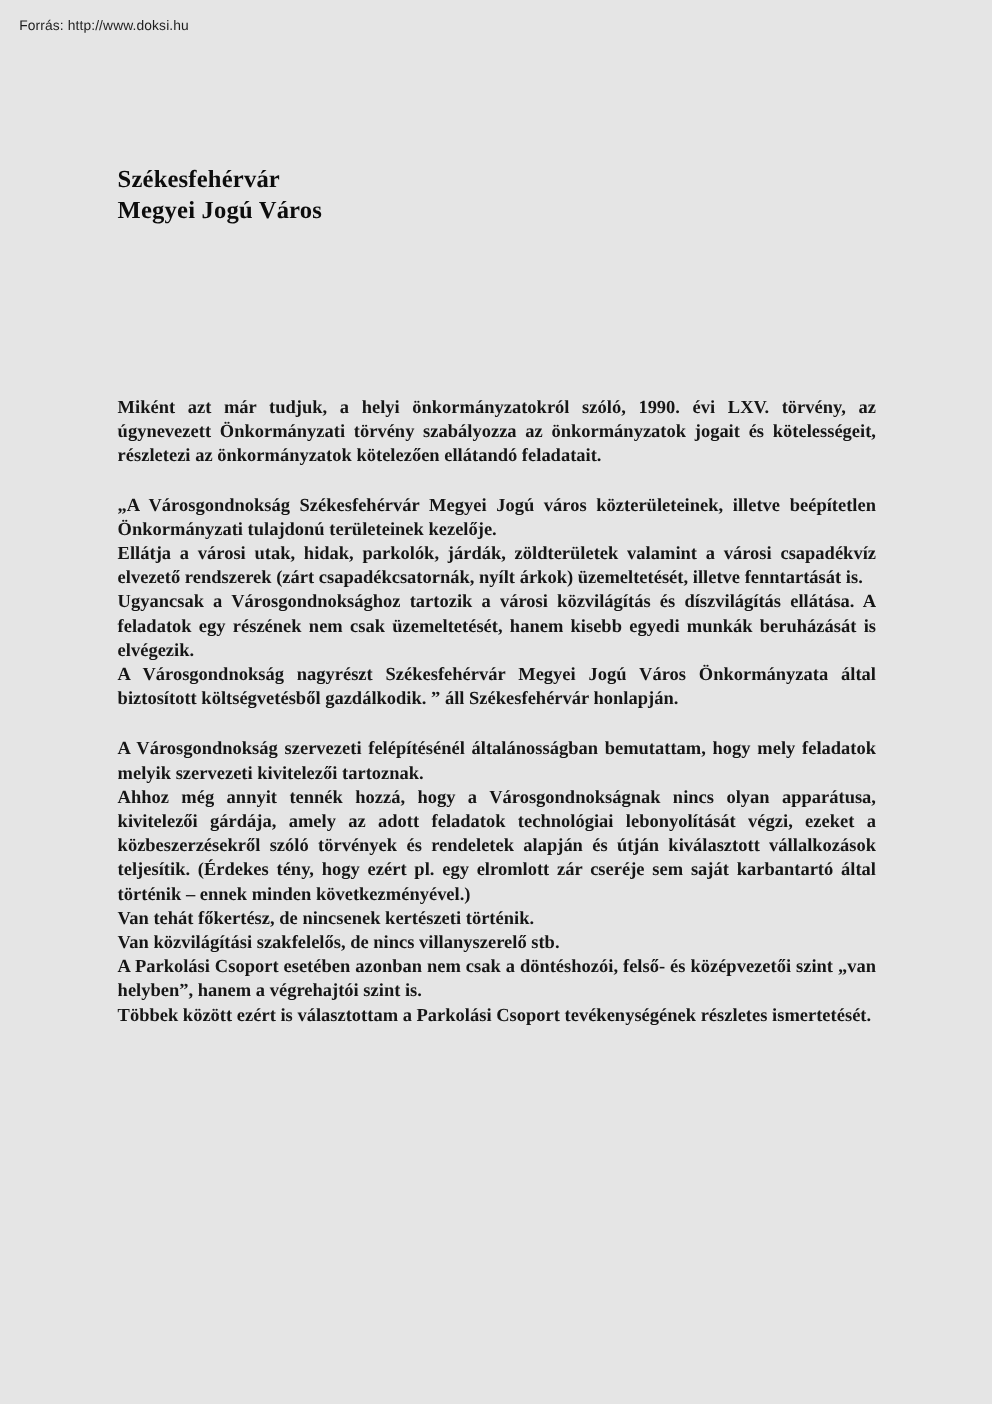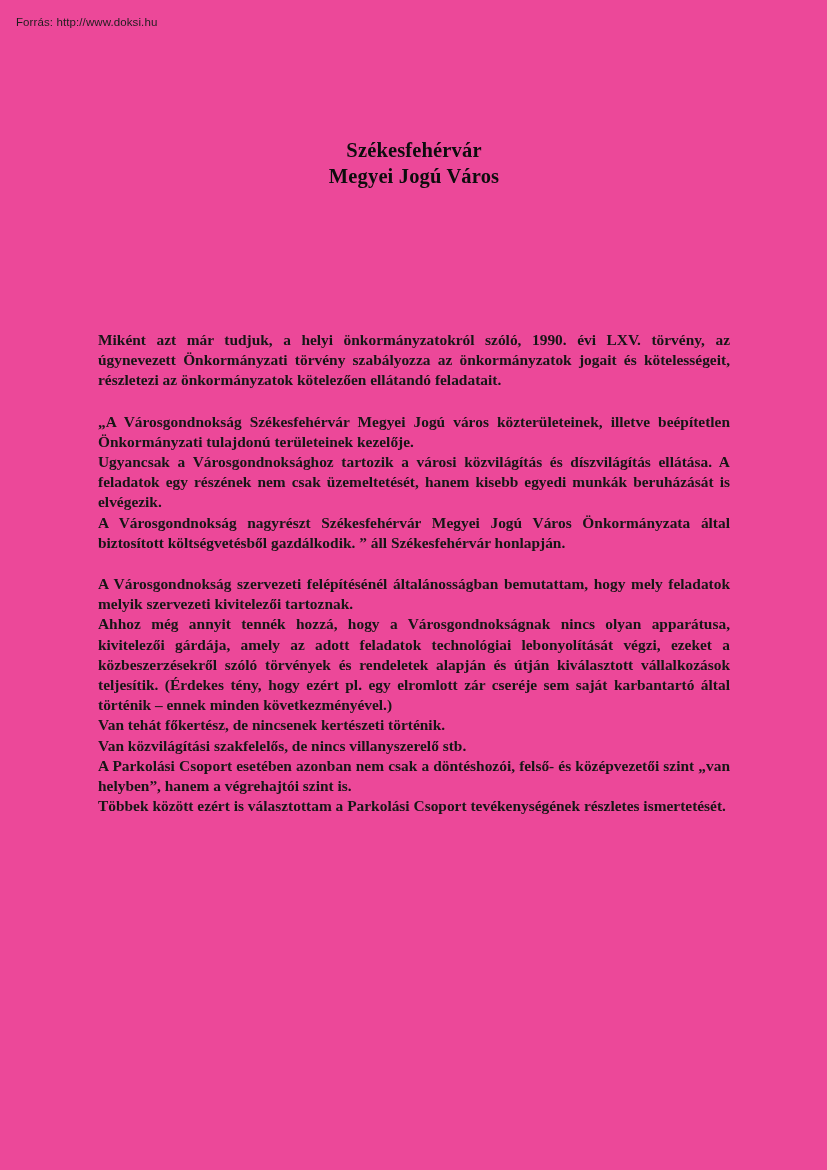--- a/index.html
+++ b/index.html
@@ -15,21 +15,21 @@
     overflow: hidden;
     font-family: "Liberation Serif", "DejaVu Serif", serif;
     color: #151515;
     -webkit-font-smoothing: antialiased;
   }
 
   
   .page {
     position: absolute;
     inset: 0;
-    background: #ec4899;
+    background: #e5e5e5;
   }
 
   
   .source-header {
     position: absolute;
     left: 16px;
     top: 15px;
     font-family: "Liberation Sans", "DejaVu Sans", sans-serif;
     font-size: 11.5px;
     line-height: 14px;
@@ -37,21 +37,21 @@
     letter-spacing: 0.1px;
     white-space: nowrap;
   }
 
   
   .doc-title {
     position: absolute;
     left: 98px;
     top: 138px;
     width: 632px;
-    text-align: center;
+    text-align: left;
     font-weight: bold;
     font-size: 20.5px;
     line-height: 25.8px;
     letter-spacing: 0.15px;
     color: #0d0d0d;
   }
   .doc-title .tline {
     display: block;
     white-space: nowrap;
   }
@@ -99,20 +99,21 @@
   </div>
 
   <div class="body-col">
 
     <div class="para-block">
       <p>Miként azt már tudjuk, a helyi önkormányzatokról szóló, 1990. évi LXV. törvény, az úgynevezett Önkormányzati törvény szabályozza az önkormányzatok jogait és kötelességeit, részletezi az önkormányzatok kötelezően ellátandó feladatait.</p>
     </div>
 
     <div class="para-block">
       <p>„A Városgondnokság Székesfehérvár Megyei Jogú város közterületeinek, illetve beépítetlen Önkormányzati tulajdonú területeinek kezelője.</p>
+      <p> Ellátja a városi utak, hidak, parkolók, járdák, zöldterületek valamint a városi csapadékvíz elvezető rendszerek (zárt csapadékcsatornák, nyílt árkok) üzemeltetését, illetve fenntartását is.</p>
       <p>Ugyancsak a Városgondnoksághoz tartozik a városi közvilágítás és díszvilágítás ellátása. A feladatok egy részének nem csak üzemeltetését, hanem kisebb egyedi munkák beruházását is elvégezik.</p>
       <p> A Városgondnokság nagyrészt Székesfehérvár Megyei Jogú Város Önkormányzata által biztosított költségvetésből gazdálkodik. ” áll Székesfehérvár honlapján.</p>
     </div>
 
     <div class="para-block">
       <p>A Városgondnokság szervezeti felépítésénél általánosságban bemutattam, hogy mely feladatok melyik szervezeti kivitelezői tartoznak.</p>
       <p>Ahhoz még annyit tennék hozzá, hogy a Városgondnokságnak nincs olyan apparátusa, kivitelezői gárdája, amely az adott feladatok technológiai lebonyolítását végzi, ezeket a közbeszerzésekről szóló törvények és rendeletek alapján és útján kiválasztott vállalkozások teljesítik. (Érdekes tény, hogy ezért pl. egy elromlott zár cseréje sem saját karbantartó által történik – ennek minden következményével.)</p>
       <p>Van tehát főkertész, de nincsenek kertészeti történik.</p>
       <p>Van közvilágítási szakfelelős, de nincs villanyszerelő stb.</p>
       <p>A Parkolási Csoport esetében azonban nem csak a döntéshozói, felső- és középvezetői szint „van helyben”, hanem a végrehajtói szint is.</p>

